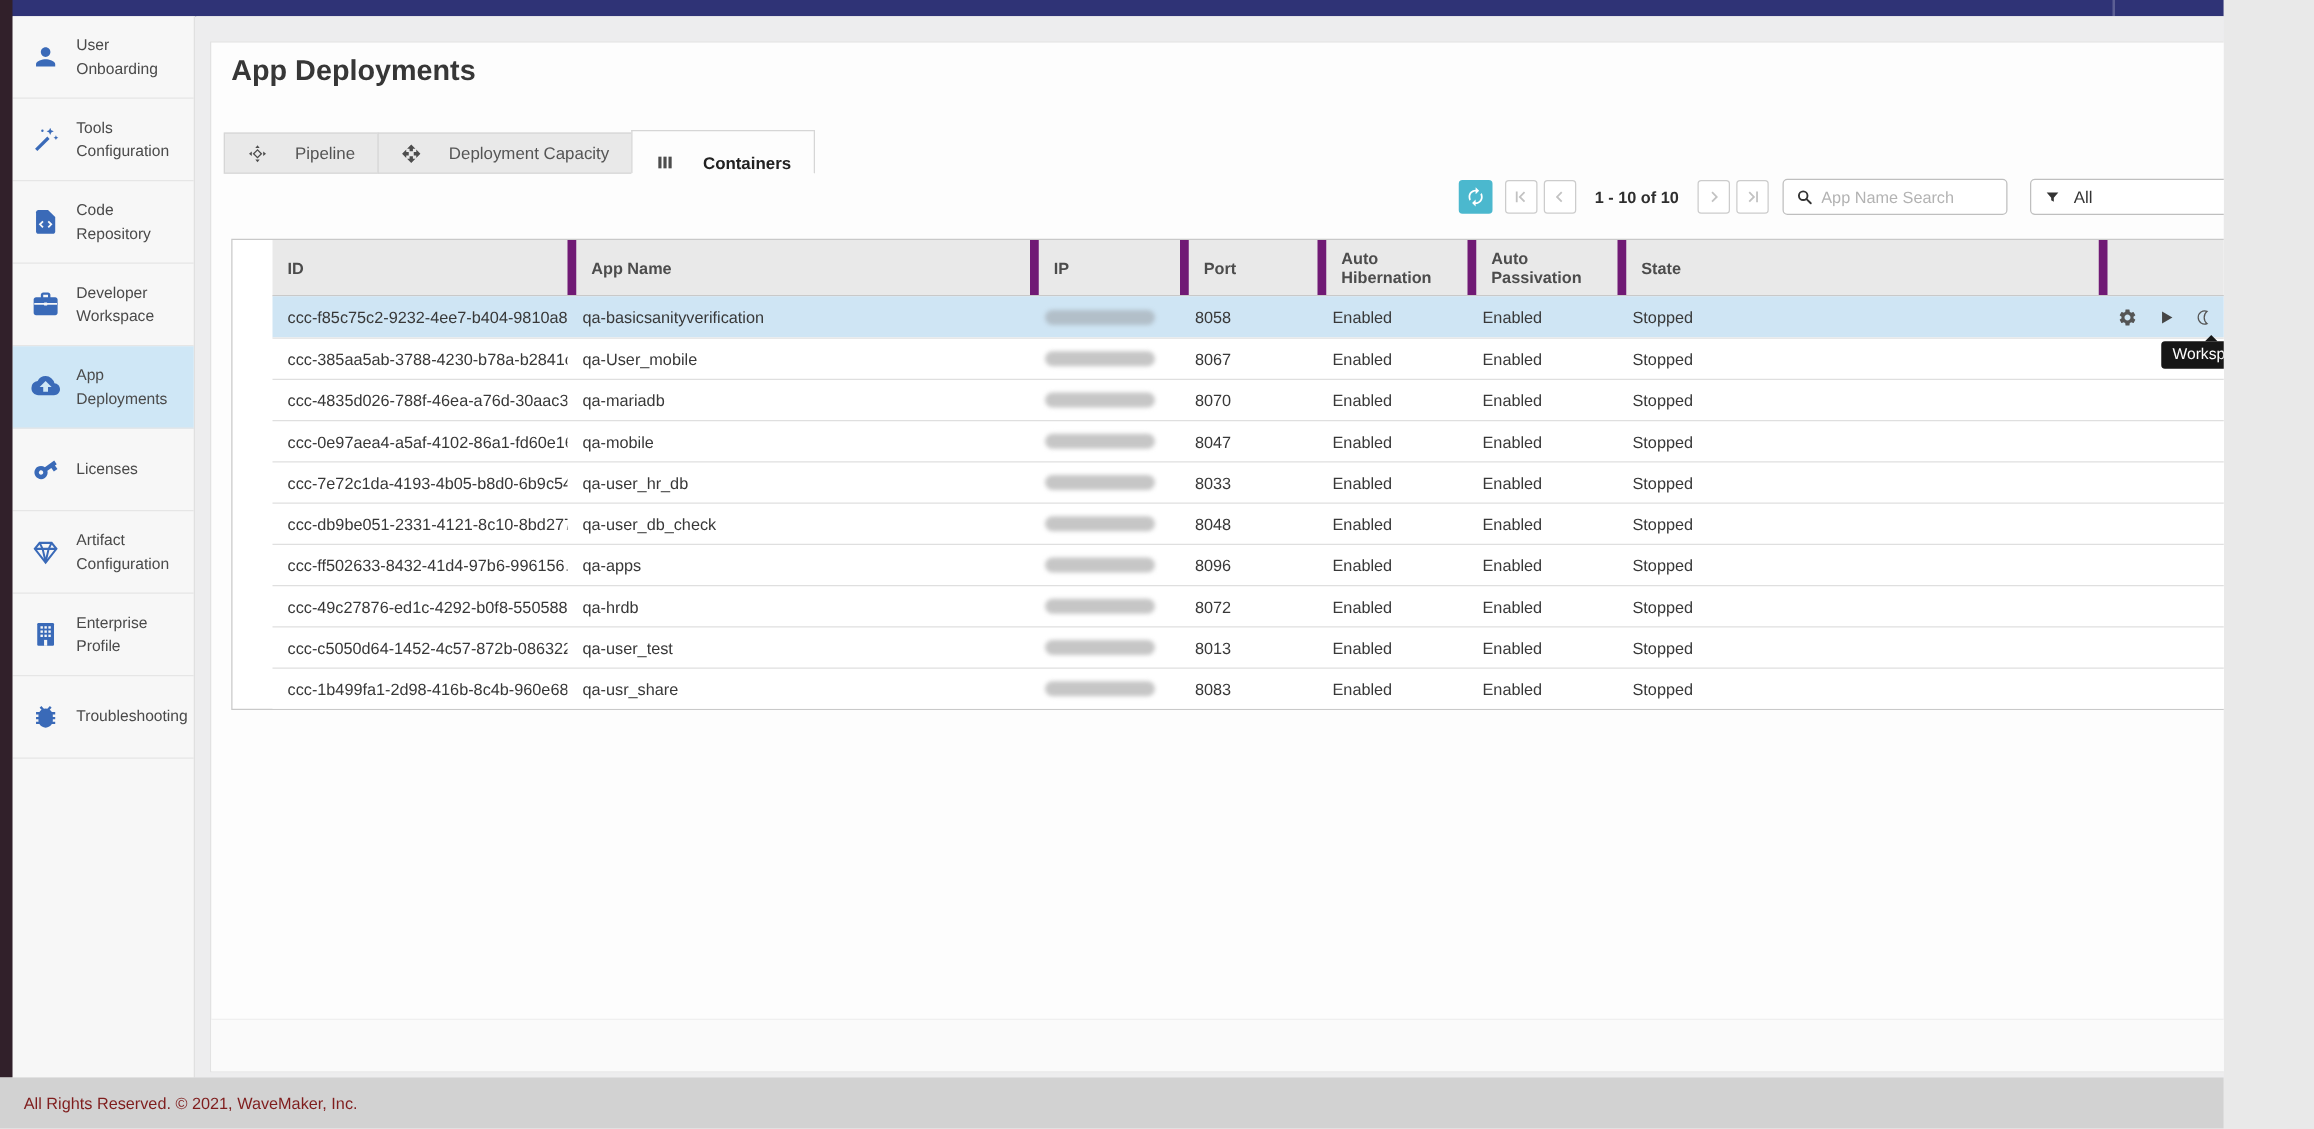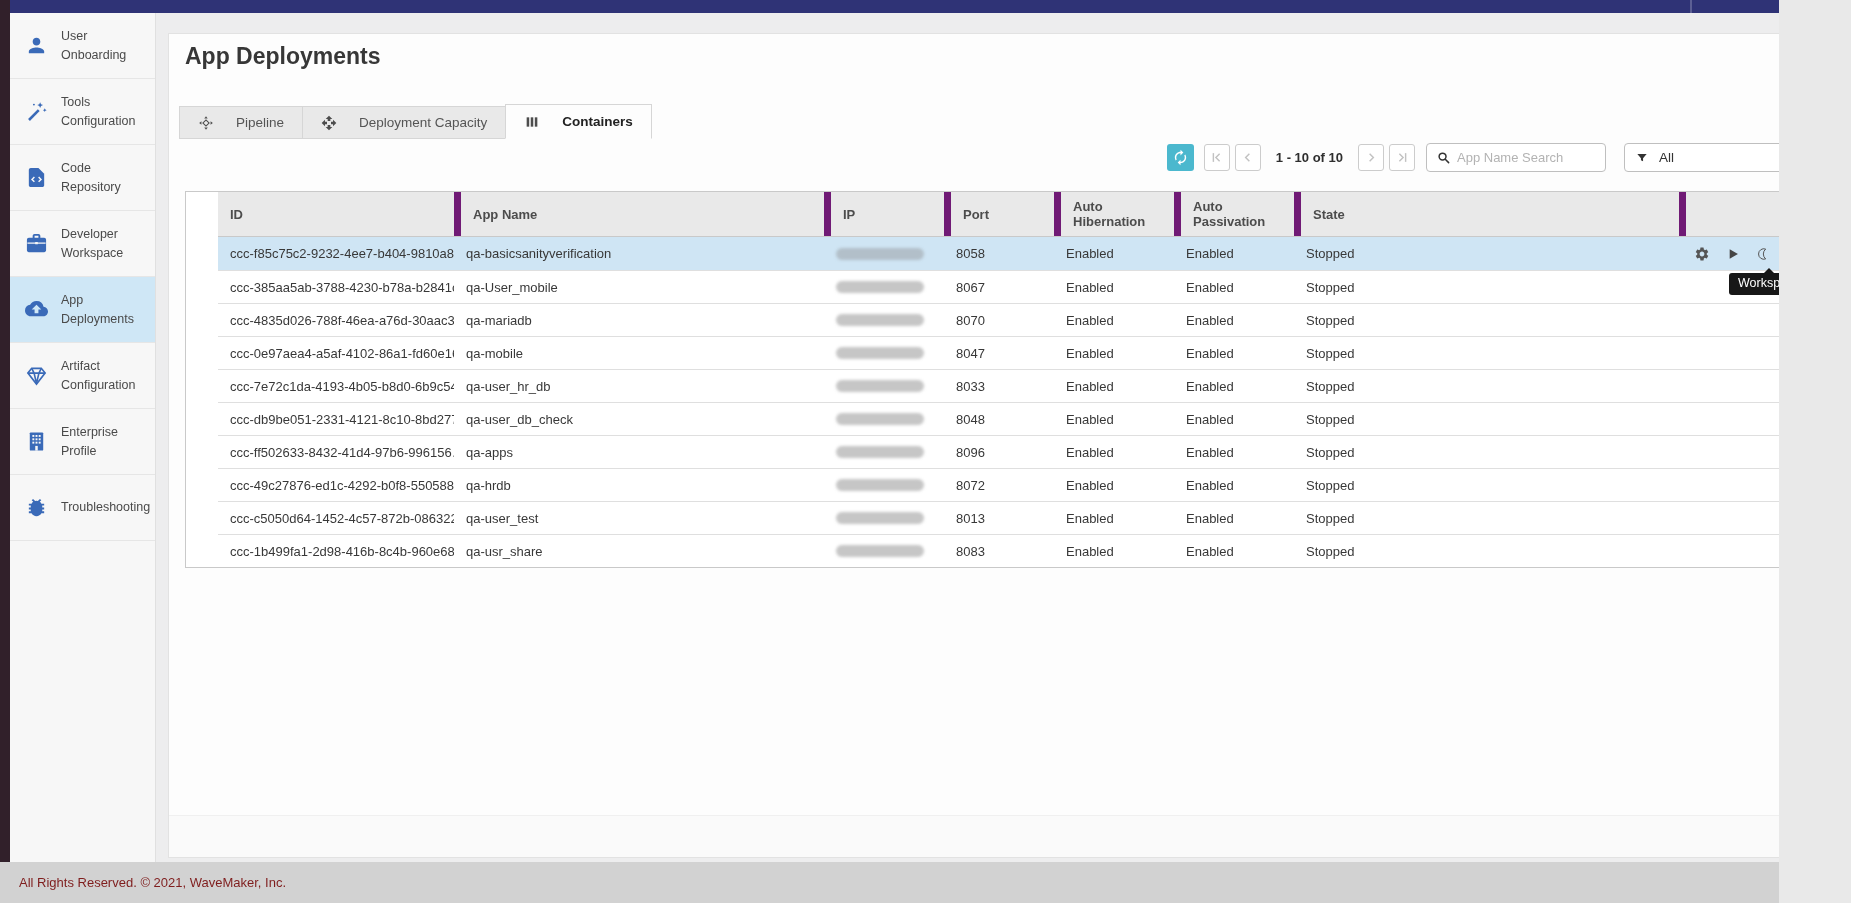--- a/index.html
+++ b/index.html
@@ -22,21 +22,21 @@
 
   
   .main { position:absolute; left:157px; top:13px; width:1694px; height:849px; background:#ededee; }
   .card { position:absolute; left:11px; top:20px; width:1675px; height:825px; background:#fdfdfd; border:1px solid #e2e2e2; }
   .page-title { position:absolute; left:16px; top:9px; font-size:23px; font-weight:600; color:#373737; }
 
   
   .tab-bar { position:absolute; left:10px; top:70px; display:flex; align-items:flex-end; height:35px; }
   .tab { display:flex; align-items:center; gap:22px; height:33px; padding:0 18px; background:#e9e9e9; border:1px solid #d6d6d6; margin-left:-1px; font-size:13.5px; color:#555; cursor:pointer; }
   .tab:first-child { margin-left:0; }
-  .tab.active { background:#fdfdfd; border-bottom:1px solid #fdfdfd; height:35px; color:#222; font-weight:700; }
+  .tab.active { background:#fdfdfd; border-bottom:1px solid #fdfdfd; height:35px; color:#222; font-weight:700;align-items:flex-end; }
   .tab-icon { width:16px; height:16px; color:#4d4d4d; }
   .tab-icon svg { width:100%; height:100%; display:block; }
 
   
   .toolbar { position:absolute; right:15px; top:109px; display:flex; align-items:center; gap:5px; }
   .refresh-btn { width:27px; height:27px; border:none; border-radius:3px; background:var(--refresh-teal,#4bb8ce); display:flex; align-items:center; justify-content:center; margin-right:5px; cursor:pointer; }
   .refresh-btn svg { width:17px; height:17px; }
   .pbtn { width:26px; height:27px; background:#fff; border:1px solid #ccc; border-radius:3px; display:flex; align-items:center; justify-content:center; color:#c2c2c2; cursor:pointer; }
   .pbtn svg { width:15px; height:15px; }
   .pager-label { font-size:13px; font-weight:700; color:#2e2e2e; margin:0 10px; white-space:nowrap; }
@@ -126,20 +126,30 @@
         <div class="side-item active">
     <span class="s-icon">
             <svg viewBox="0 0 24 24" fill="currentColor">
               <path d="M19.35 10.04A7.49 7.49 0 0012 4C9.11 4 6.6 5.64 5.35 8.04A5.994 5.994 0 000 14c0 3.31 2.69 6 6 6h13c2.76 0 5-2.24 5-5 0-2.64-2.05-4.78-4.65-4.96zM14 13v4h-4v-4H7l5-5 5 5h-3z" transform="translate(0,-1)"></path>
             </svg>
           </span>
     <span class="s-label">App Deployments</span>
   </div>
         <div class="side-item">
     <span class="s-icon">
+            <svg viewBox="0 0 24 24" fill="currentColor">
+              <g transform="rotate(-35 12 12) scale(.92) translate(1 1)">
+                <path d="M12.65 10C11.83 7.67 9.61 6 7 6c-3.31 0-6 2.69-6 6s2.69 6 6 6c2.61 0 4.83-1.67 5.65-4H17v4h4v-4h2v-4H12.65zM7 14c-1.1 0-2-.9-2-2s.9-2 2-2 2 .9 2 2-.9 2-2 2z"></path>
+              </g>
+            </svg>
+          </span>
+    <span class="s-label">Licenses</span>
+  </div>
+        <div class="side-item">
+    <span class="s-icon">
             <svg viewBox="0 0 24 24" fill="none" stroke="currentColor" stroke-width="1.7">
               <path d="M7 4.5h10l4 5L12 21 3 9.5z"></path>
               <path d="M3 9.5h18M9.5 9.5L12 20.5M14.5 9.5L12 20.5M7 4.5l2.5 5M17 4.5l-2.5 5"></path>
             </svg>
           </span>
     <span class="s-label">Artifact Configuration</span>
   </div>
         <div class="side-item">
     <span class="s-icon">
             <svg viewBox="0 0 24 24" fill="currentColor">

